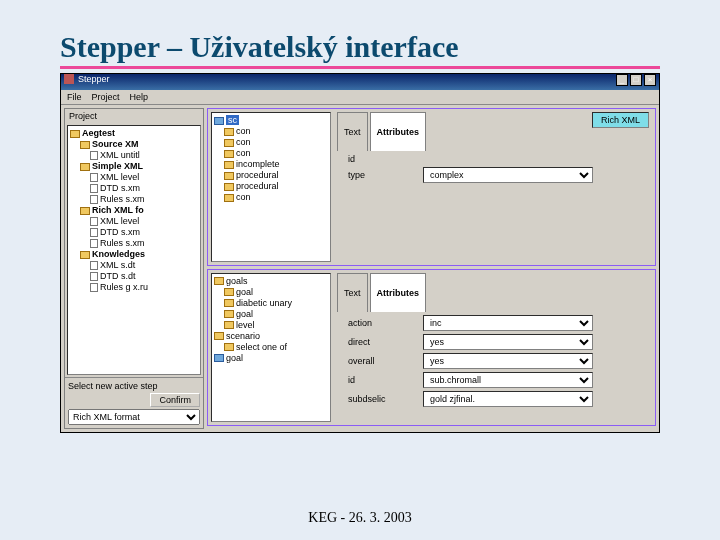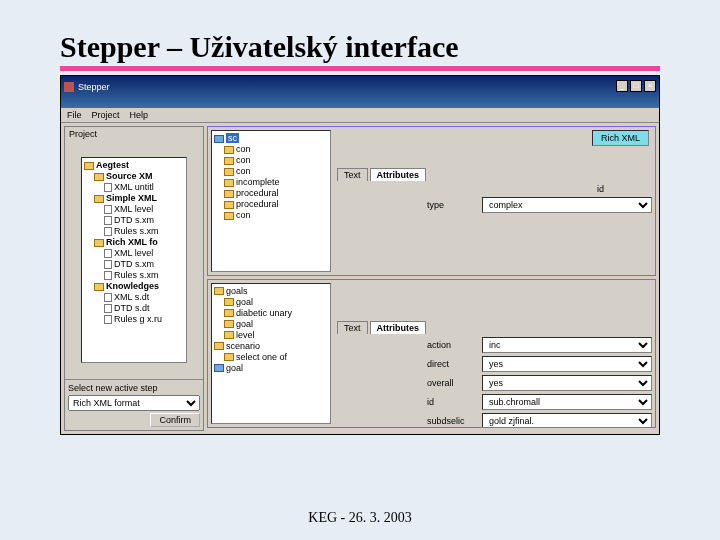--- a/index.html
+++ b/index.html
@@ -10,23 +10,23 @@
     background: #e6edf5;
     font-family: Georgia, serif;
     position: relative;
     overflow: hidden;
   }
   .slide {
     padding: 30px 60px 0 60px;
   }
   .slide-title {
     font-size: 30px;
-    color: #000000;
+    color: #0c4a6e;
     margin: 0 0 4px 0;
-    border-bottom: 5px solid #ec4899;
+    border-bottom: 3px solid #ec4899;
     padding-bottom: 2px;
   }
   .slide-sub {
     font-size: 16px;
     color: #111;
     margin: 0 0 10px 0;
   }
   .app-window {
     background: #d4d0c8;
     border: 1px solid #000;
@@ -35,50 +35,50 @@
     color: #000;
     height: 360px;
     display: flex;
     flex-direction: column;
   }
   .titlebar {
     background: linear-gradient(#0a246a, #3a6ea5);
     color: #fff;
     height: 16px;
     display: flex;
-    align-items: flex-end;
-    padding: 16px 3px;
+    align-items: flex-start;
+    padding: 0 3px;
     font-size: 9px;
   }
   .titlebar .icon { width: 10px; height: 10px; background:#b55; margin-right:4px; }
   .win-btns { margin-left: auto; display:flex; gap:2px; }
   .win-btn { width:12px; height:12px; background:#d4d0c8; border:1px solid #000; line-height:9px; text-align:center; font-size:8px; cursor:pointer; }
   .menubar { display:flex; gap:10px; padding:2px 6px; background:#d4d0c8; border-bottom:1px solid #888; }
   .menubar span { cursor:pointer; }
   .app-body { flex:1; display:flex; background:#d4d0c8; overflow:hidden; }
   .left-col { width:140px; border:1px solid #808080; background:#d4d0c8; display:flex; flex-direction:column; margin:3px; }
   .panel-label { padding:2px 4px; font-size:9px; }
-  .tree-box { flex:1; background:#fff; border:1px inset #808080; margin:16px; overflow:hidden; font-size:9px; line-height:11px; padding:2px; }
+  .tree-box { flex:1; background:#fff; border:1px inset #808080; margin:2px; overflow:hidden; font-size:9px; line-height:11px; padding:2px; }
   .tree-line { white-space:nowrap; }
   .fldr { display:inline-block; width:10px; height:8px; background:#f0c860; border:1px solid #a07010; margin-right:2px; vertical-align:middle; }
   .fldr.blue { background:#6fa8dc; border-color:#2a5b9c; }
   .doc { display:inline-block; width:8px; height:9px; background:#fff; border:1px solid #777; margin-right:2px; vertical-align:middle; }
   .ind { display:inline-block; }
   .bottom-ctrl { padding:3px; border-top:1px solid #888; }
   .sel-row { display:flex; gap:3px; align-items:center; margin-top:2px; }
   .sel-row select { flex:1; font-size:9px; height:16px; }
   .btn { background:#d4d0c8; border:1px outset #fff; padding:1px 8px; font-size:9px; cursor:pointer; }
   .right-col { flex:1; display:flex; flex-direction:column; margin:3px 3px 3px 0; }
   .right-pane { flex:1; display:flex; border:1px solid #8b5cf6; margin-bottom:3px; background:#d4d0c8; overflow:hidden; }
   .mini-tree { width:120px; background:#fff; border:1px inset #808080; margin:3px; padding:2px; font-size:9px; line-height:11px; overflow:hidden; }
   .attr-area { flex:1; padding:3px; position:relative; }
   .tabs { display:flex; gap:2px; margin-bottom:3px; }
-  .tab { background:#d4d0c8; border:1px solid #808080; border-bottom:none; padding:1px 6px; font-size:9px;margin-top:38px; }
+  .tab { background:#d4d0c8; border:1px solid #808080; border-bottom:none; padding:14px 6px; font-size:9px; }
   .tab.active { background:#fff; font-weight:bold; }
-  .form-row { display:flex; align-items:center; gap:0; margin:3px 0;justify-content:flex-end; }
+  .form-row { display:flex; align-items:center; gap:20px; margin:3px 11px; }
   .form-row .lbl { width:55px; font-size:9px; }
   .form-row select, .form-row input {
     flex:1; max-width:170px; font-size:9px; height:16px;
     border:1px inset #808080; background:#fff; padding:0 2px;
   }
   .richxml-btn {
     position:absolute; top:3px; right:6px;
     background:#7fdde8; border:1px inset #808080;
     padding:2px 8px; font-size:9px; cursor:pointer;
   }
@@ -127,27 +127,27 @@
             <div class="tree-line"><span class="ind" style="width: 20px;"></span><span class="doc"></span><span>XML   level</span></div>
             <div class="tree-line"><span class="ind" style="width: 20px;"></span><span class="doc"></span><span>DTD   s.xm</span></div>
             <div class="tree-line"><span class="ind" style="width: 20px;"></span><span class="doc"></span><span>Rules  s.xm</span></div>
             <div class="tree-line"><span class="ind" style="width: 10px;"></span><span class="fldr"></span><span class="bold">Knowledges</span></div>
             <div class="tree-line"><span class="ind" style="width: 20px;"></span><span class="doc"></span><span>XML    s.dt</span></div>
             <div class="tree-line"><span class="ind" style="width: 20px;"></span><span class="doc"></span><span>DTD   s.dt</span></div>
             <div class="tree-line"><span class="ind" style="width: 20px;"></span><span class="doc"></span><span>Rules  g x.ru</span></div>
           </div>
         <div class="bottom-ctrl">
           <div>Select new active step</div>
+          <div class="sel-row" style="justify-content:flex-end;">
+            <button class="btn">Confirm</button>
+          </div>
           <div class="sel-row">
             <select>
               <option>Rich XML format</option>
             </select>
-          </div>
-          <div class="sel-row" style="justify-content:flex-end;">
-            <button class="btn">Confirm</button>
           </div>
         </div>
       </div>
 
       <div class="right-col">
 
         <div class="right-pane">
           <div class="mini-tree" id="top-tree">
               <div class="tree-line"><span class="ind" style="width: 0px;"></span><span class="fldr blue"></span><span class="hl">sc</span></div>
               <div class="tree-line"><span class="ind" style="width: 10px;"></span><span class="fldr"></span><span>con</span></div>

